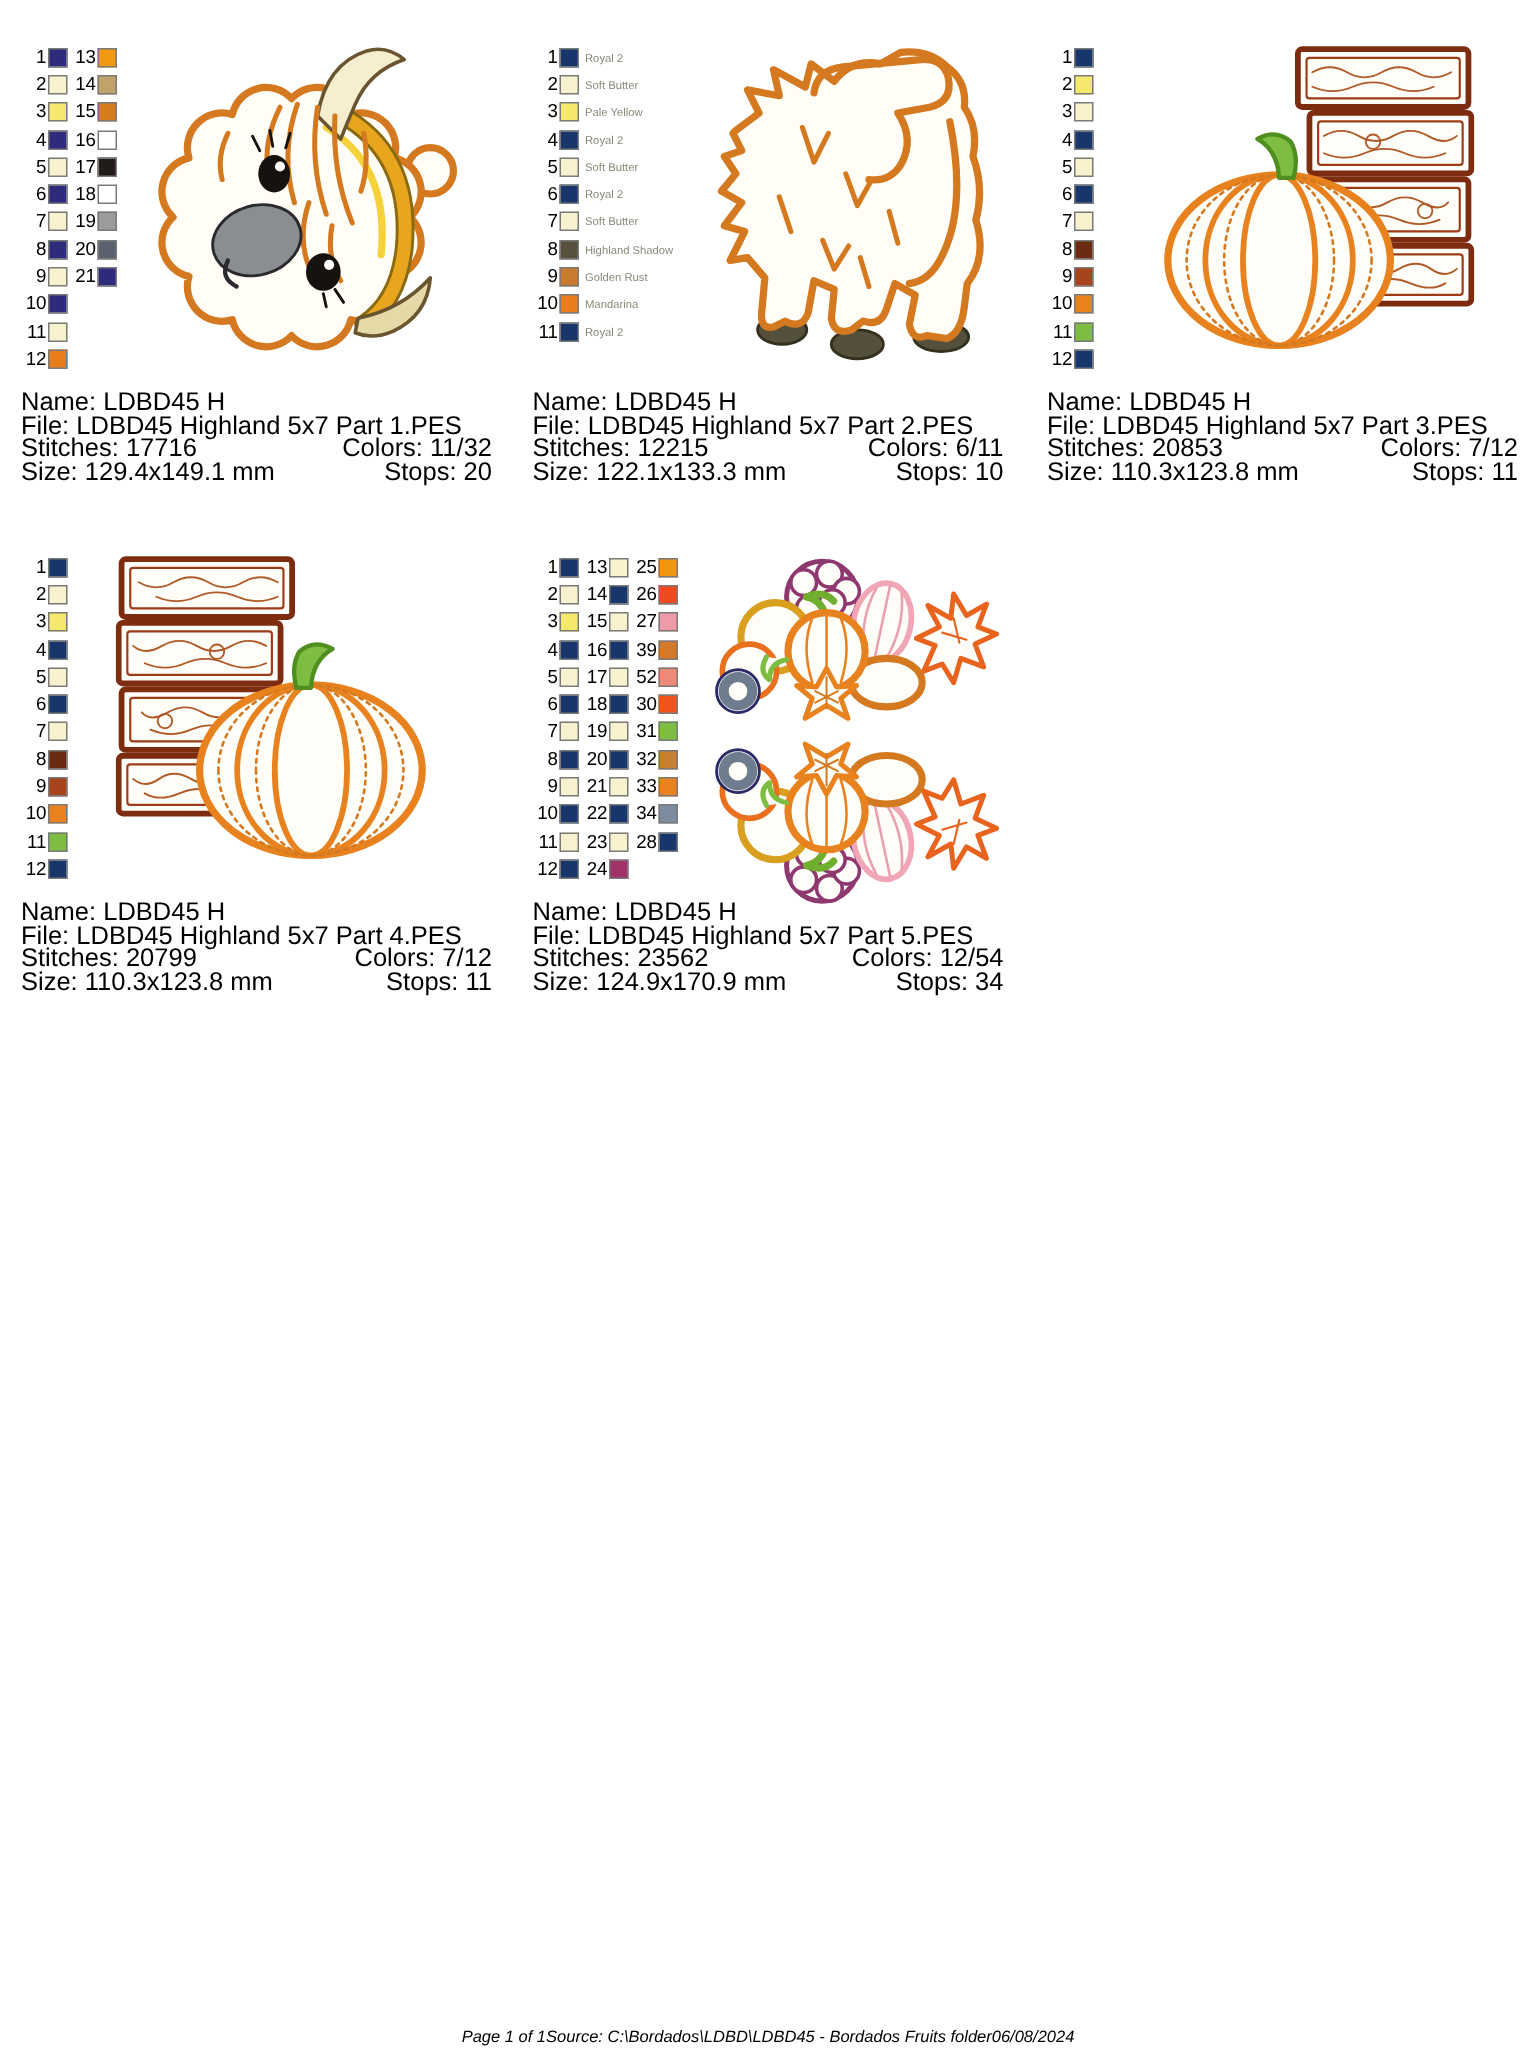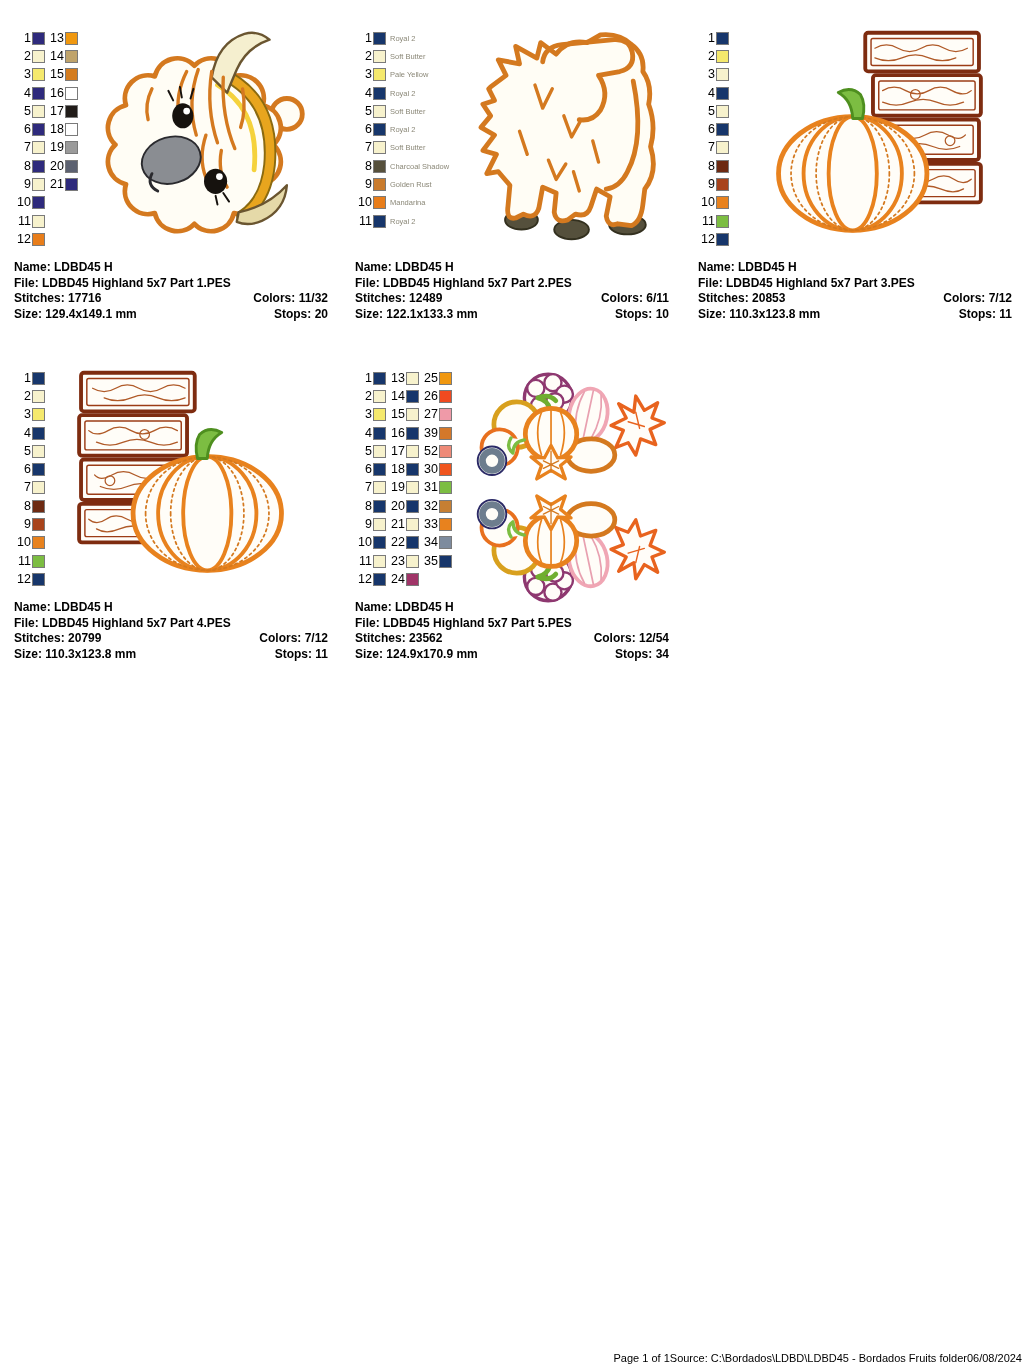--- a/index.html
+++ b/index.html
@@ -36,29 +36,30 @@
   }
   .pal-label {
     font-size: 7.5px; color: #8b8878;
     margin-left: 4px; white-space: nowrap;
   }
   .thumb { flex: 1; display: flex; justify-content: center; align-items: flex-start; min-width: 0; }
   .thumb svg { display: block; }
 
   .meta {
     position: absolute; top: 233px; left: 0; right: 2px;
-    font-weight: bold; font-size: 12px; line-height: 15.6px;
+    font-weight: normal; font-size: 17px; line-height: 15.6px;
   }
   .meta-line { white-space: nowrap; }
   .meta-line.split { display: flex; justify-content: space-between; }
 
   .footer {
     position: absolute; left: 2px; right: 2px; bottom: 6px;
-    display: flex; justify-content: flex-end;
+    display: flex; justify-content: center;
     font-size: 11px;
+    font-style: italic;
   }
   #svg-defs { position: absolute; width: 0; height: 0; }
 </style>
 </head>
 <body>
 
 <svg id="svg-defs" aria-hidden="true">
   <defs>
     <g id="crate-pumpkin-art" stroke-linejoin="round" stroke-linecap="round">
       <g fill="#fffdf8" stroke="#7e2c10" stroke-width="4">
@@ -322,21 +323,21 @@
               <span class="pal-label">Royal 2</span>
             </div>
             <div class="pal-row">
               <span class="pal-num">7</span>
               <span class="pal-swatch" style="background: rgb(247, 242, 205);"></span>
               <span class="pal-label">Soft Butter</span>
             </div>
             <div class="pal-row">
               <span class="pal-num">8</span>
               <span class="pal-swatch" style="background: rgb(86, 80, 60);"></span>
-              <span class="pal-label">Charcoal Shadow</span>
+              <span class="pal-label">Highland Shadow</span>
             </div>
             <div class="pal-row">
               <span class="pal-num">9</span>
               <span class="pal-swatch" style="background: rgb(201, 123, 45);"></span>
               <span class="pal-label">Golden Rust</span>
             </div>
             <div class="pal-row">
               <span class="pal-num">10</span>
               <span class="pal-swatch" style="background: rgb(232, 125, 26);"></span>
               <span class="pal-label">Mandarina</span>
@@ -376,21 +377,21 @@
         <span>Name:</span>
         <span>LDBD45 H</span>
       </div>
       <div class="meta-line">
         <span>File:</span>
         <span>LDBD45 Highland 5x7 Part 2.PES</span>
       </div>
       <div class="meta-line split">
         <span>
           <span>Stitches:</span>
-          <span> 12489</span>
+          <span> 12215</span>
         </span>
         <span>
           <span>Colors:</span>
           <span> 6/11</span>
         </span>
       </div>
       <div class="meta-line split">
         <span>
           <span>Size:</span>
           <span> 122.1x133.3 mm</span>
@@ -725,21 +726,21 @@
             </div>
             <div class="pal-row">
               <span class="pal-num">33</span>
               <span class="pal-swatch" style="background: rgb(232, 130, 30);"></span>
             </div>
             <div class="pal-row">
               <span class="pal-num">34</span>
               <span class="pal-swatch" style="background: rgb(125, 139, 158);"></span>
             </div>
             <div class="pal-row">
-              <span class="pal-num">35</span>
+              <span class="pal-num">28</span>
               <span class="pal-swatch" style="background: rgb(23, 54, 107);"></span>
             </div>
           </div>
         </div>
       <div class="thumb">
           <svg viewBox="0 0 230 250" width="220" height="239">
     <use href="#fruit-cluster-art" transform="translate(6,2)"></use>
     <use href="#fruit-cluster-art" transform="translate(6,250) scale(1,-1)"></use>
   </svg>
         </div>

